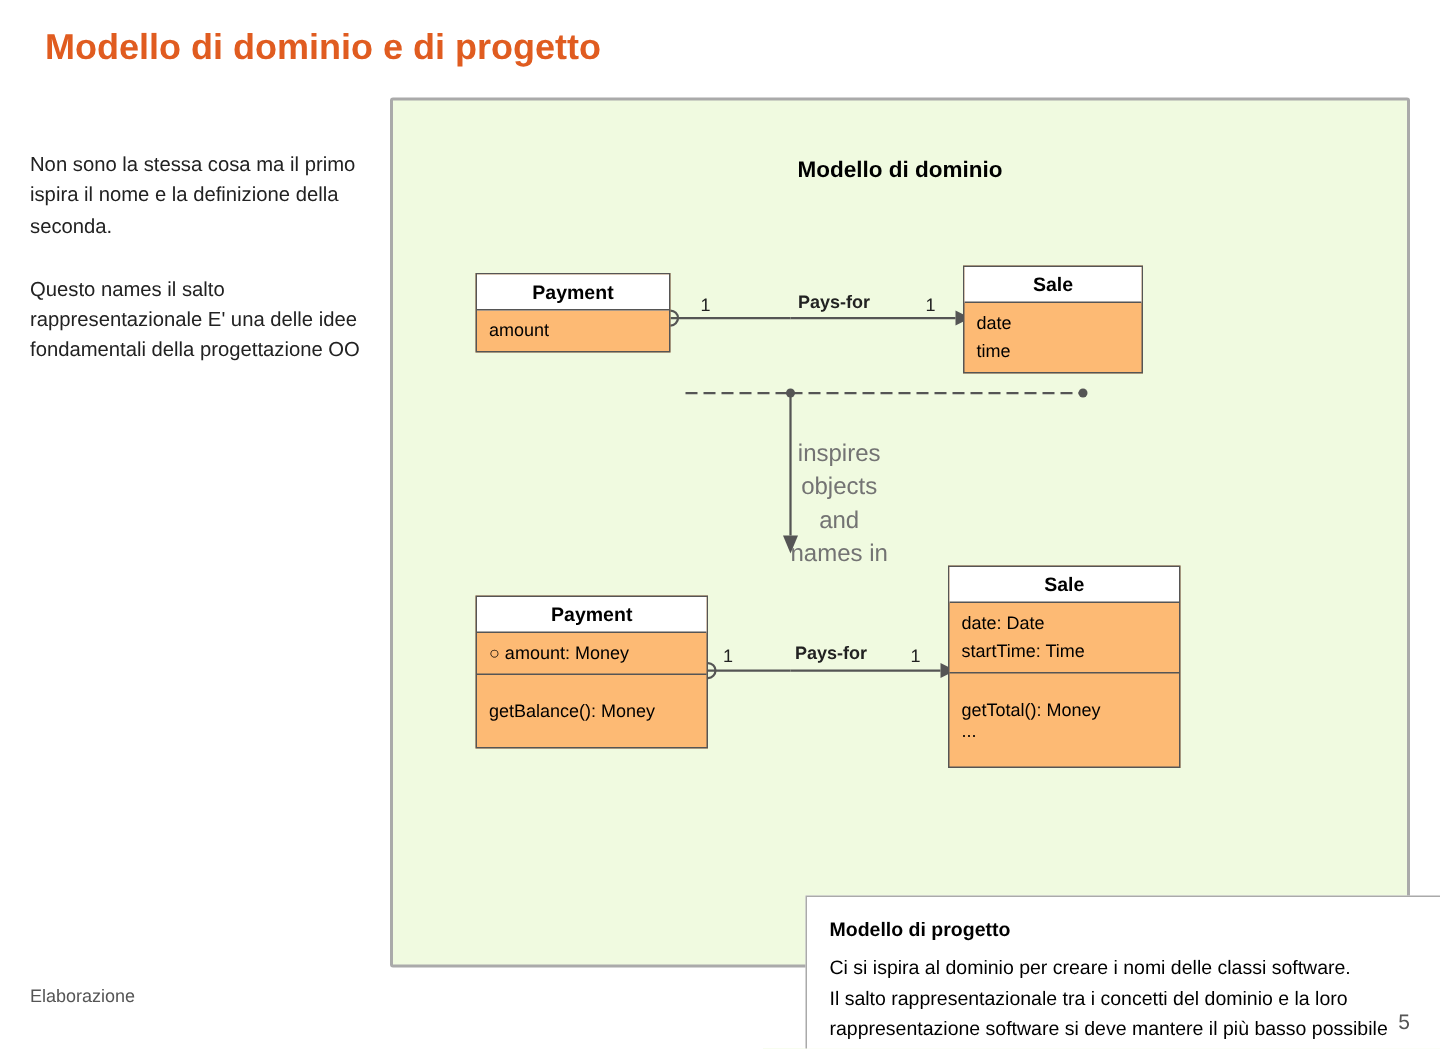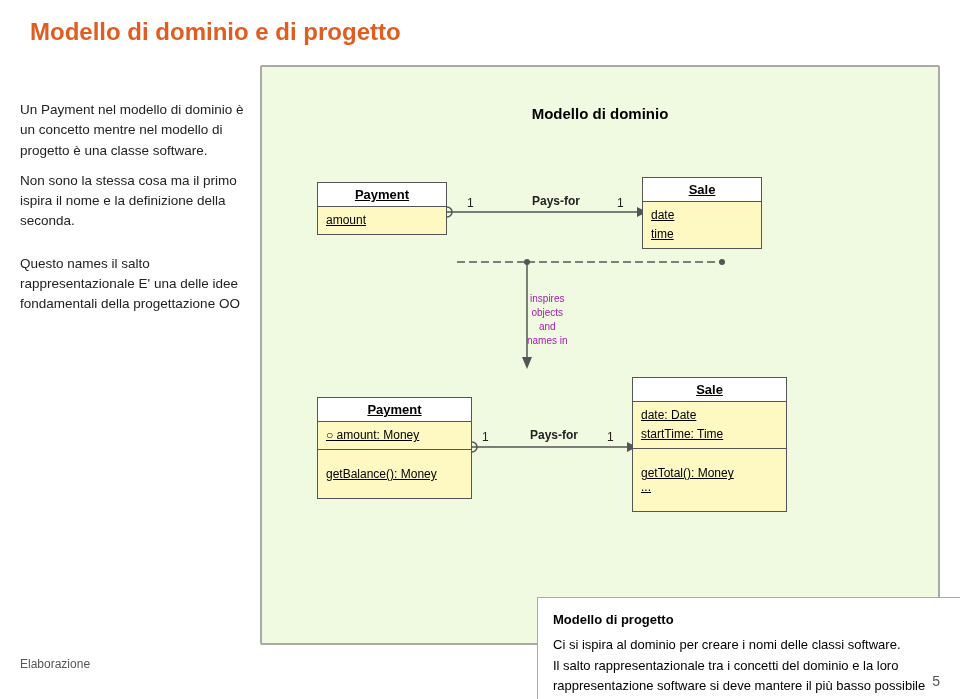--- a/index.html
+++ b/index.html
@@ -43,22 +43,21 @@
       height: 580px;
       border: 2px solid #aaa;
       background: #f0fae0;
       border-radius: 2px;
     }
 
     
     .uml-class {
       position: absolute;
       border: 1.5px solid #555;
-      background: #fef9c3;
-      text-decoration: underline;
+      background: #fdba74;
     }
     .uml-class-header {
       background: #fff;
       text-align: center;
       font-weight: bold;
       font-size: 13px;
       padding: 4px 8px;
       border-bottom: 1.5px solid #555;
     }
     .uml-class-body {
@@ -108,22 +107,22 @@
       height: 100%;
       pointer-events: none;
       overflow: visible;
     }
 
     
     #inspires-text {
       position: absolute;
       top: 225px;
       left: 265px;
-      font-size: 10px;
-      color: #a21caf;
+      font-size: 16px;
+      color: #737373;
       text-align: center;
       line-height: 1.4;
     }
 
     
     #progetto-box {
       position: absolute;
       top: 530px;
       left: 275px;
       width: 650px;
@@ -167,21 +166,20 @@
       stroke-width: 1.5;
     }
 
   </style>
 </head>
 <body>
 
 <div id="page-title">Modello di dominio e di progetto</div>
 
 <div id="left-text">
-  <p style="margin-bottom:10px;">Un Payment nel modello di dominio è un concetto mentre nel modello di progetto è una classe software.</p>
   <p style="margin-bottom:22px;">Non sono la stessa cosa ma il primo ispira il nome e la definizione della seconda.</p>
   <p>Questo names il salto rappresentazionale E' una delle idee fondamentali della progettazione OO</p>
 </div>
 
 <div id="domain-box">
   <svg class="diagram-lines">
 
     <line x1="185" y1="145" x2="265" y2="145" stroke="#555" stroke-width="1.5"></line>
     <text x="205" y="140" class="arrow-label">1</text>
 

